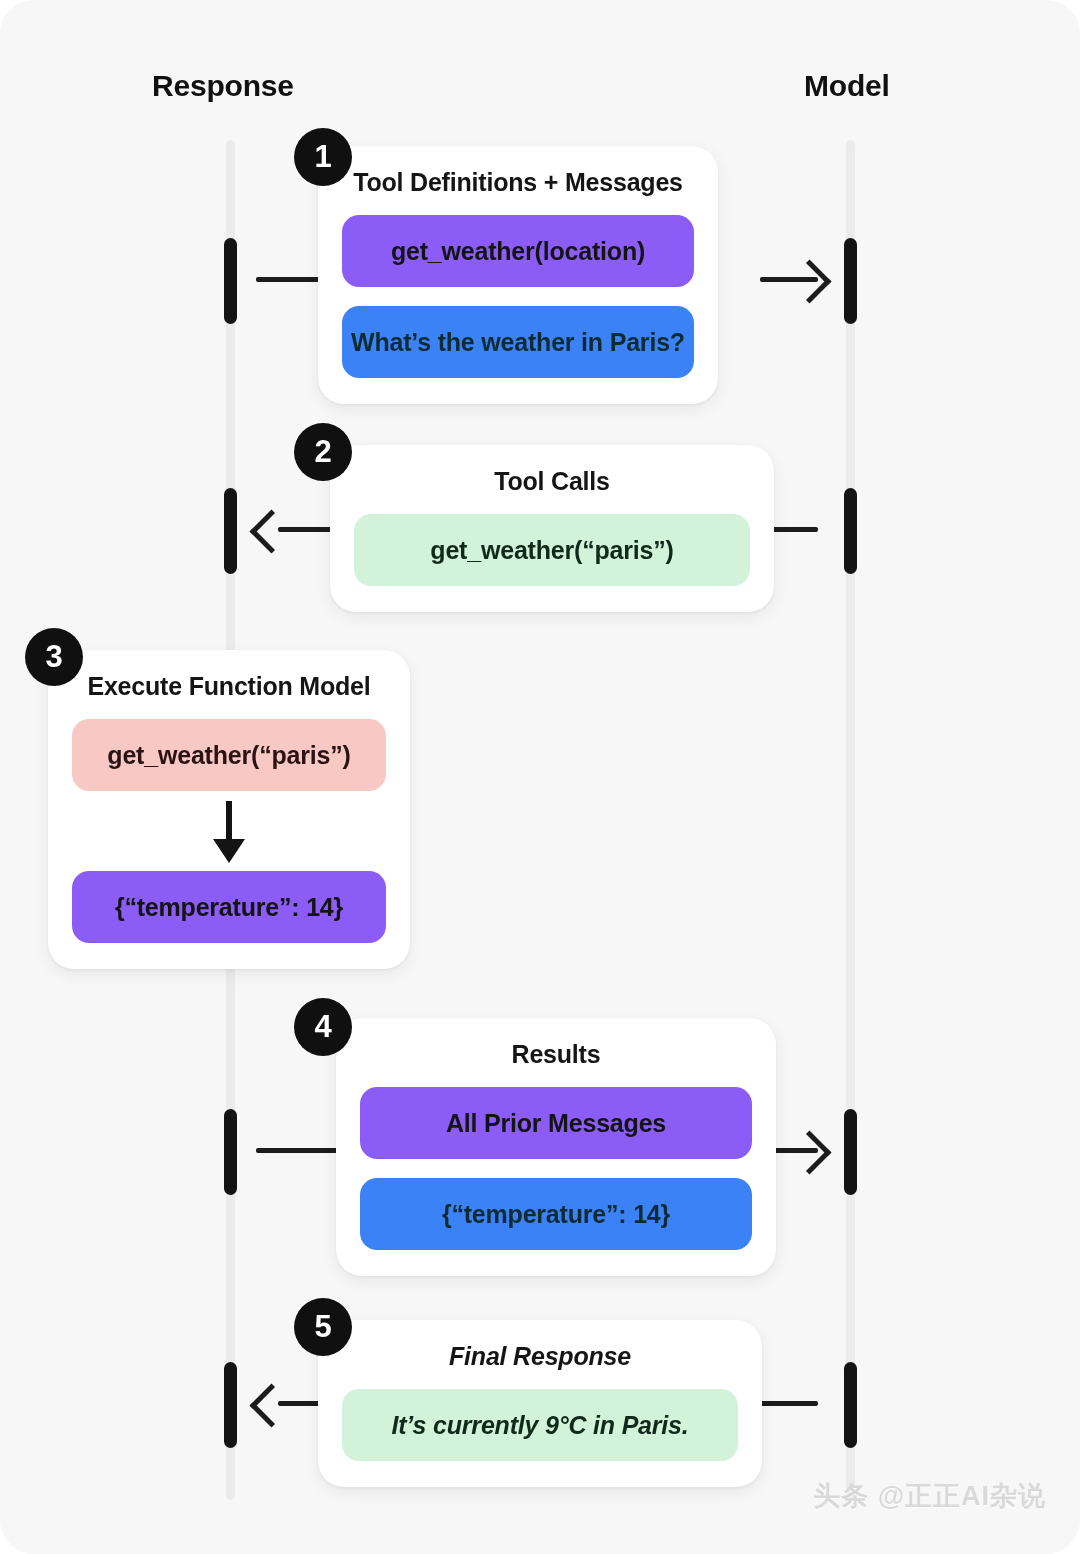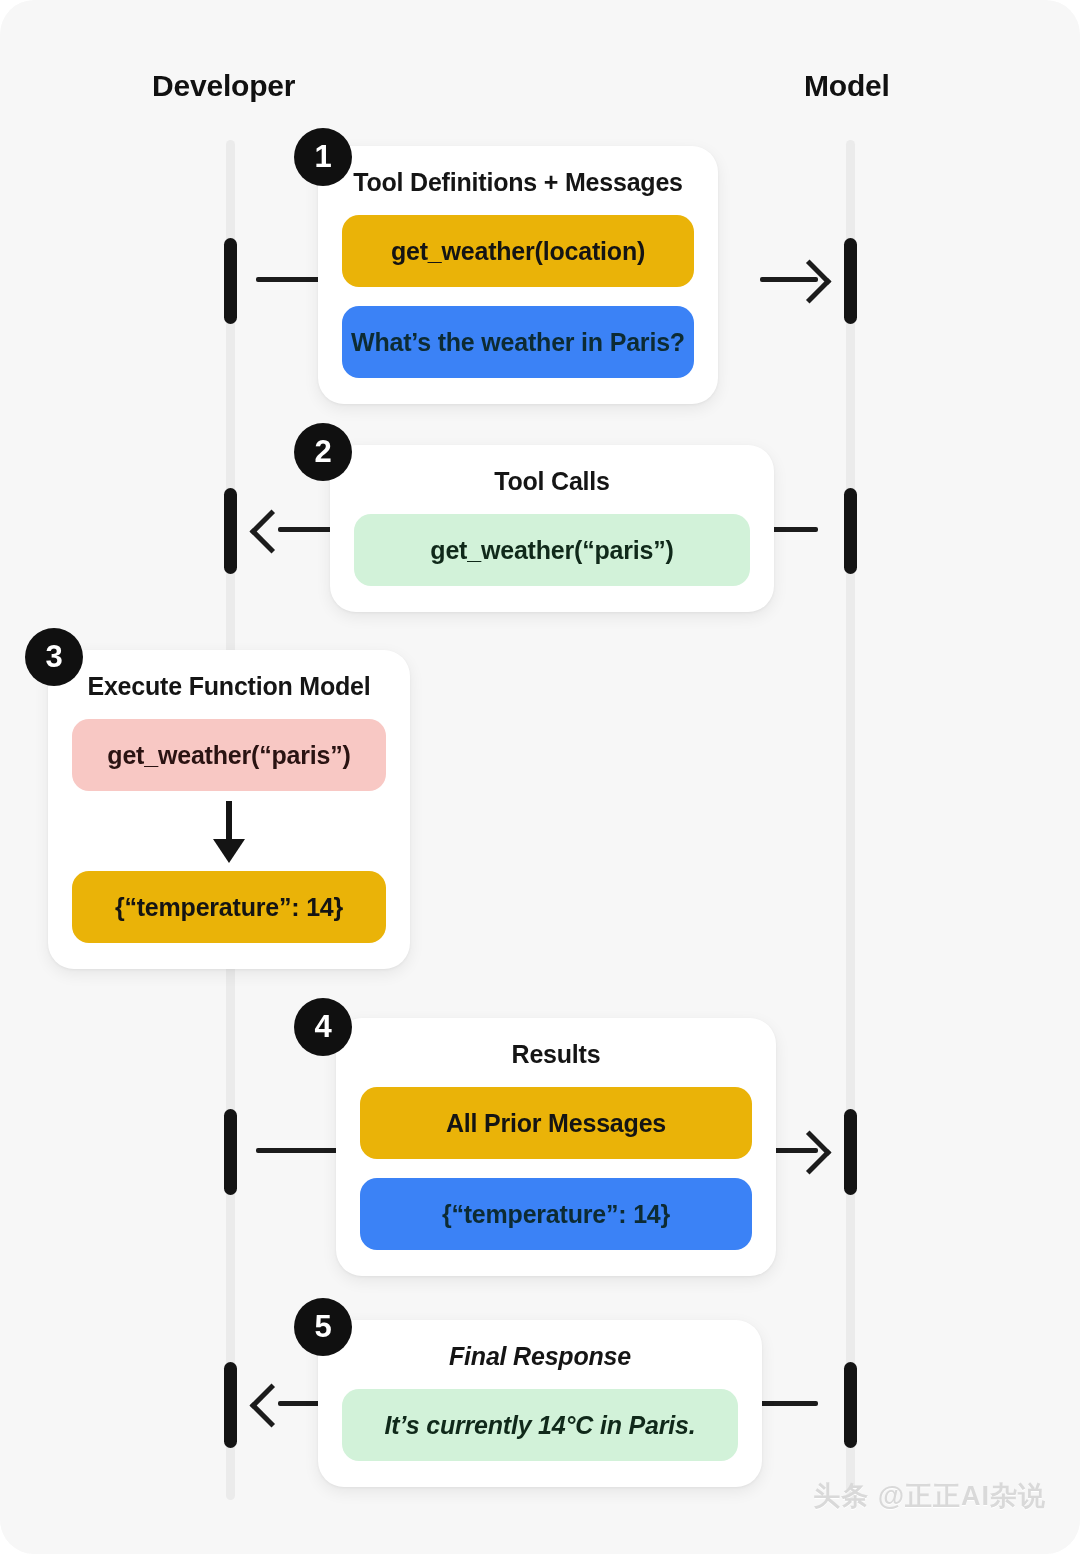--- a/index.html
+++ b/index.html
@@ -110,21 +110,21 @@
     justify-content: center;
     border-radius: 17px;
     font-size: 25px;
     font-weight: 700;
     color: #141414;
     letter-spacing: -0.2px;
     height: 72px;
     white-space: nowrap;
   }
   .pill + .pill { margin-top: 19px; }
-  .pill-grey  { background: #eab308; }
+  .pill-grey  { background: #8b5cf6; }
   .pill-blue  { background: #3b82f6; color: #0d2b33; }
   .pill-green { background: #d2f2d9; color: #10291a; }
   .pill-pink  { background: #f8c8c4; color: #2a1312; }
 
   
   .badge {
     position: absolute;
     width: 58px;
     height: 58px;
     border-radius: 50%;
@@ -177,21 +177,21 @@
     text-shadow: 0 1px 0 rgba(255,255,255,0.9);
     white-space: nowrap;
   }
 </style>
 </head>
 <body>
 
 <div id="canvas">
   <div id="inner-panel"></div>
 
-  <div class="col-header" id="header-developer">Developer</div>
+  <div class="col-header" id="header-developer">Response</div>
   <div class="col-header" id="header-model">Model</div>
 
   <div class="lifeline" id="lifeline-developer"></div>
   <div class="lifeline" id="lifeline-model"></div>
 
   <div class="activation act-dev" style="top:238px;"></div>
   <div class="activation act-mod" style="top:238px;"></div>
   <div class="conn" style="left:256px; top:277px; width:100px;"></div>
   <div class="conn" style="left:760px; top:277px; width:58px;"></div>
   <div class="arrowhead arrow-right" style="left:794px; top:266px;"></div>
@@ -240,18 +240,18 @@
   <div class="badge" style="left:294px; top:998px;">4</div>
 
   <div class="activation act-dev" style="top:1362px;"></div>
   <div class="activation act-mod" style="top:1362px;"></div>
   <div class="conn" style="left:278px; top:1401px; width:80px;"></div>
   <div class="conn" style="left:760px; top:1401px; width:58px;"></div>
   <div class="arrowhead arrow-left" style="left:256px; top:1390px;"></div>
 
   <div class="card" id="card-step-5" style="left:318px; top:1320px; width:444px;font-style:italic;">
     <div class="card-title">Final Response</div>
-    <div class="pill pill-green">It’s currently 14°C in Paris.</div>
+    <div class="pill pill-green">It’s currently 9°C in Paris.</div>
   </div>
   <div class="badge" style="left:294px; top:1298px;">5</div>
 
   <div id="watermark">头条 @正正AI杂说</div>
 </div>
 
 </body></html>

